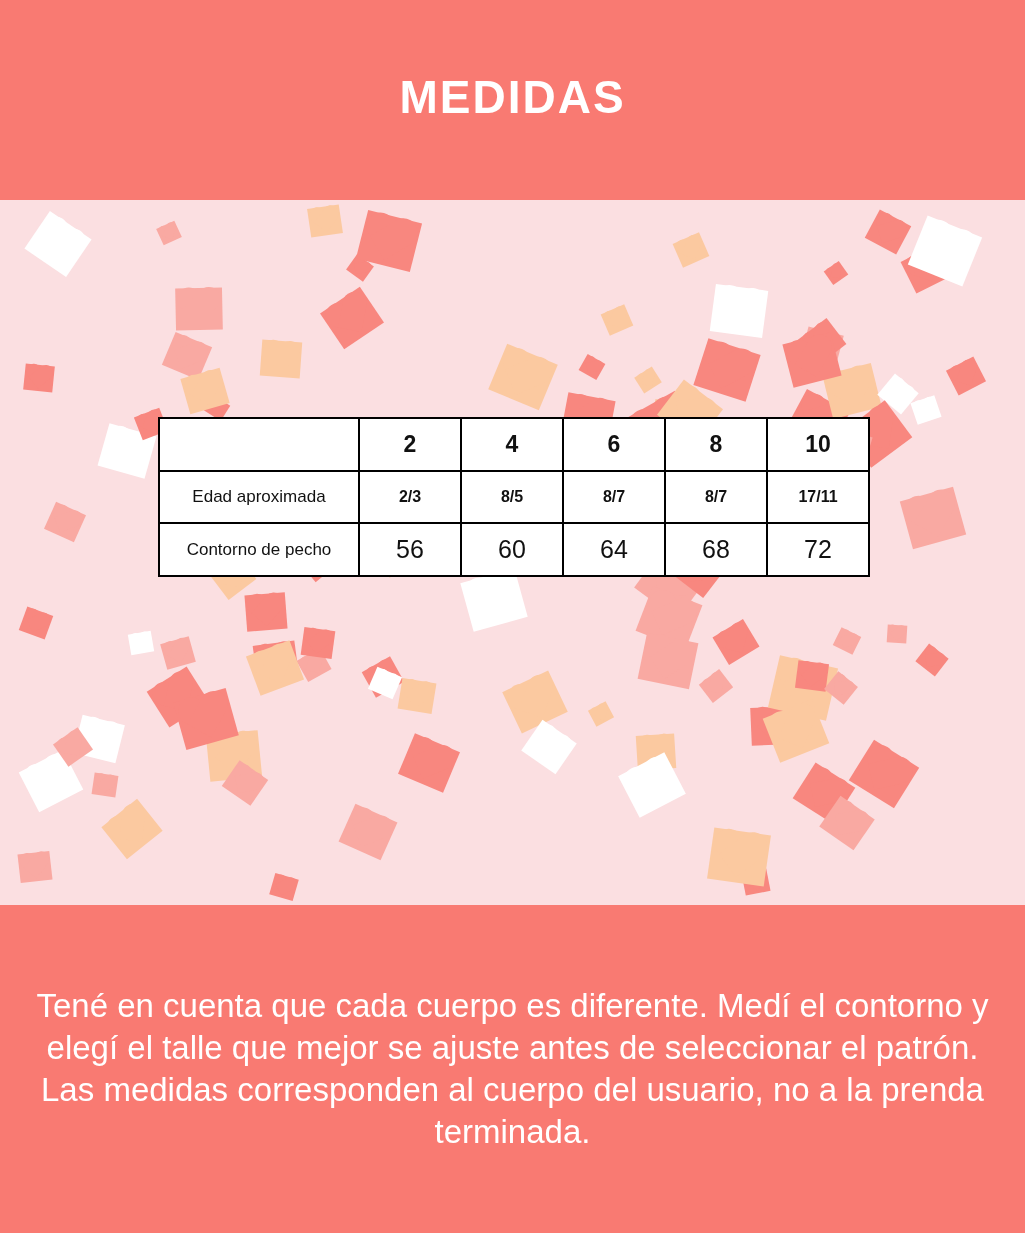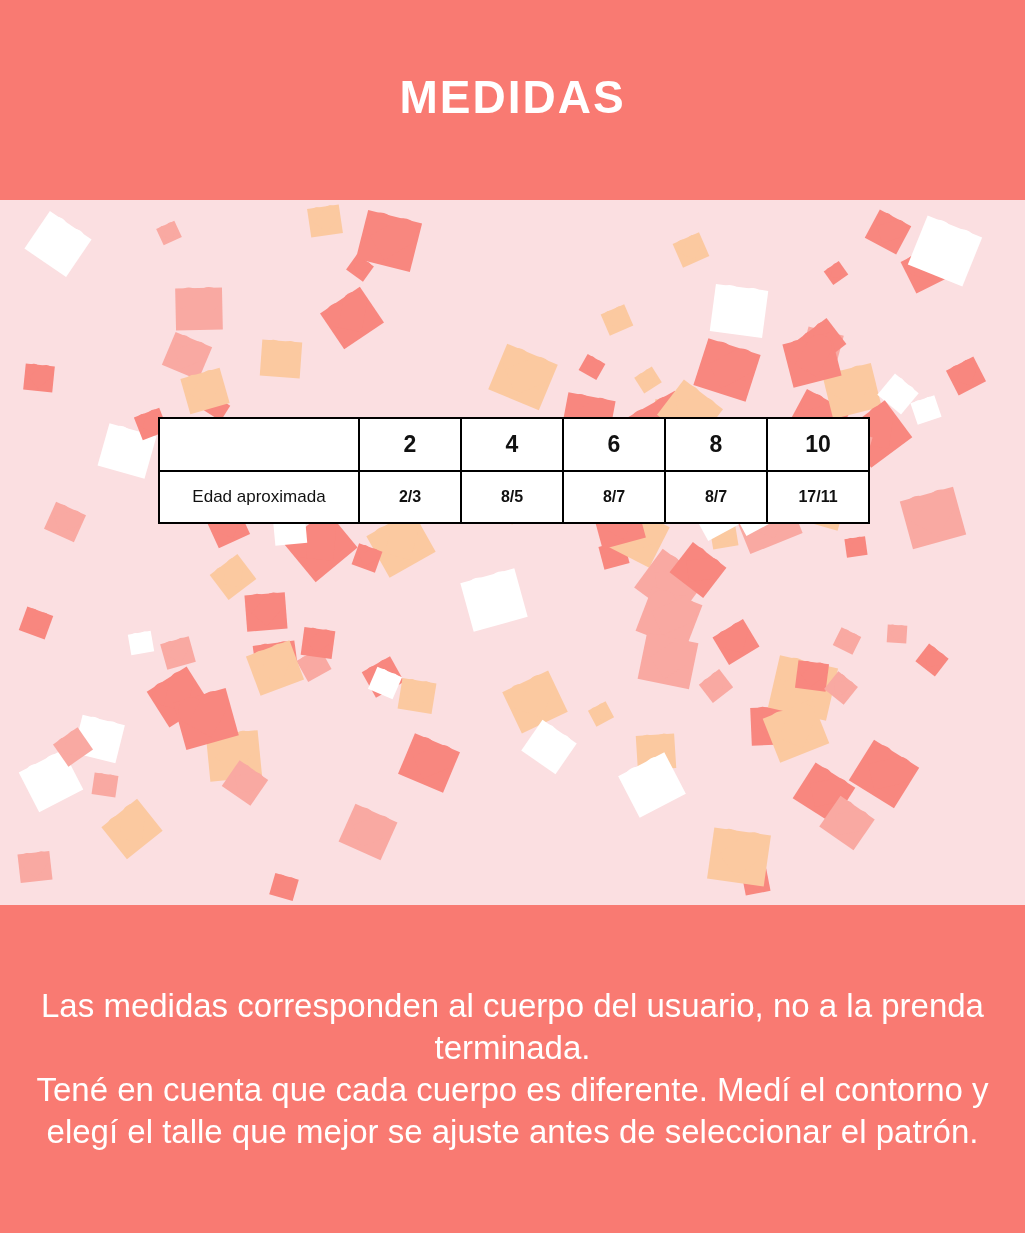--- a/index.html
+++ b/index.html
@@ -324,24 +324,32 @@
           <td>10</td>
         </tr>
         <tr class="row-age">
           <td class="label">Edad aproximada</td>
           <td>2/3</td>
           <td>8/5</td>
           <td>8/7</td>
           <td>8/7</td>
           <td>17/11</td>
         </tr>
+        <tr class="row-data">
+          <td class="label">Contorno de pecho</td>
+          <td>56</td>
+          <td>60</td>
+          <td>64</td>
+          <td>68</td>
+          <td>72</td>
+        </tr>
       </tbody>
     </table>
   </div>
 
   <div class="footer-band">
     <div class="footer-text">
+      <p>Tené en cuenta que cada cuerpo es diferente. Medí el contorno y elegí el talle que mejor se ajuste antes de seleccionar el patrón.</p>
       <p>Las medidas corresponden al cuerpo del usuario, no a la prenda terminada.</p>
-      <p>Tené en cuenta que cada cuerpo es diferente. Medí el contorno y elegí el talle que mejor se ajuste antes de seleccionar el patrón.</p>
     </div>
   </div>
 
 </div>
 
 </body></html>

